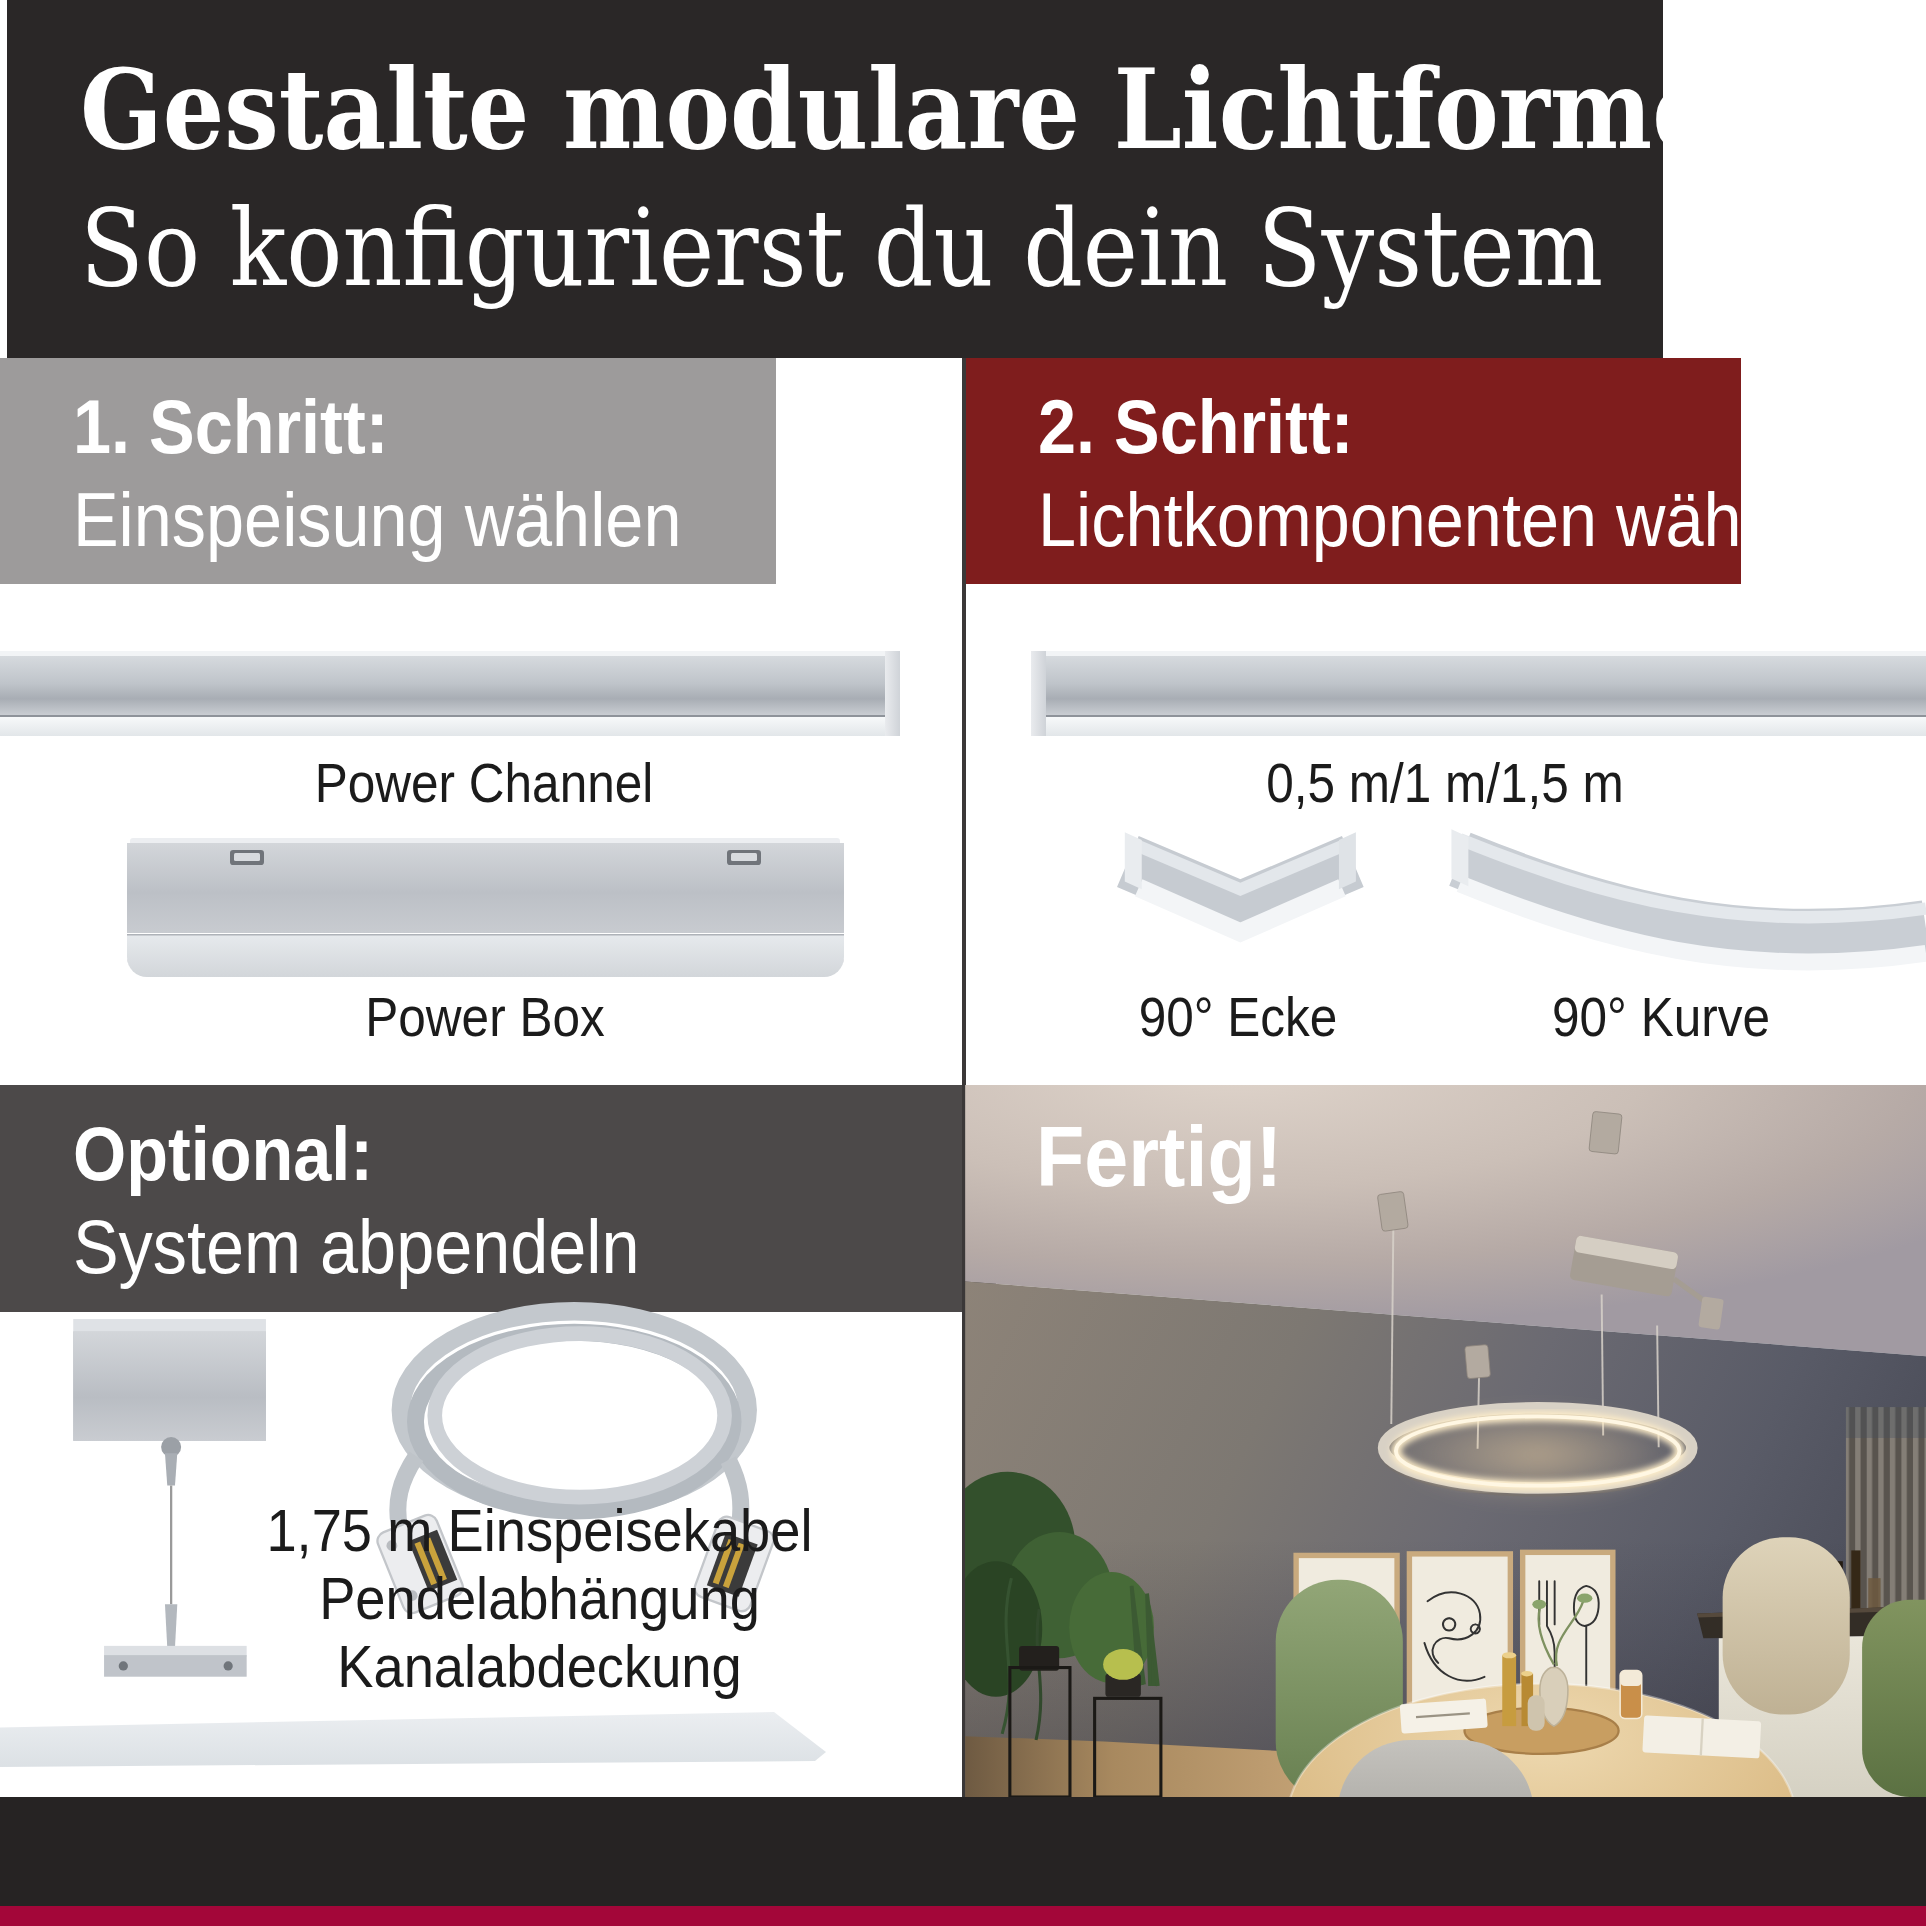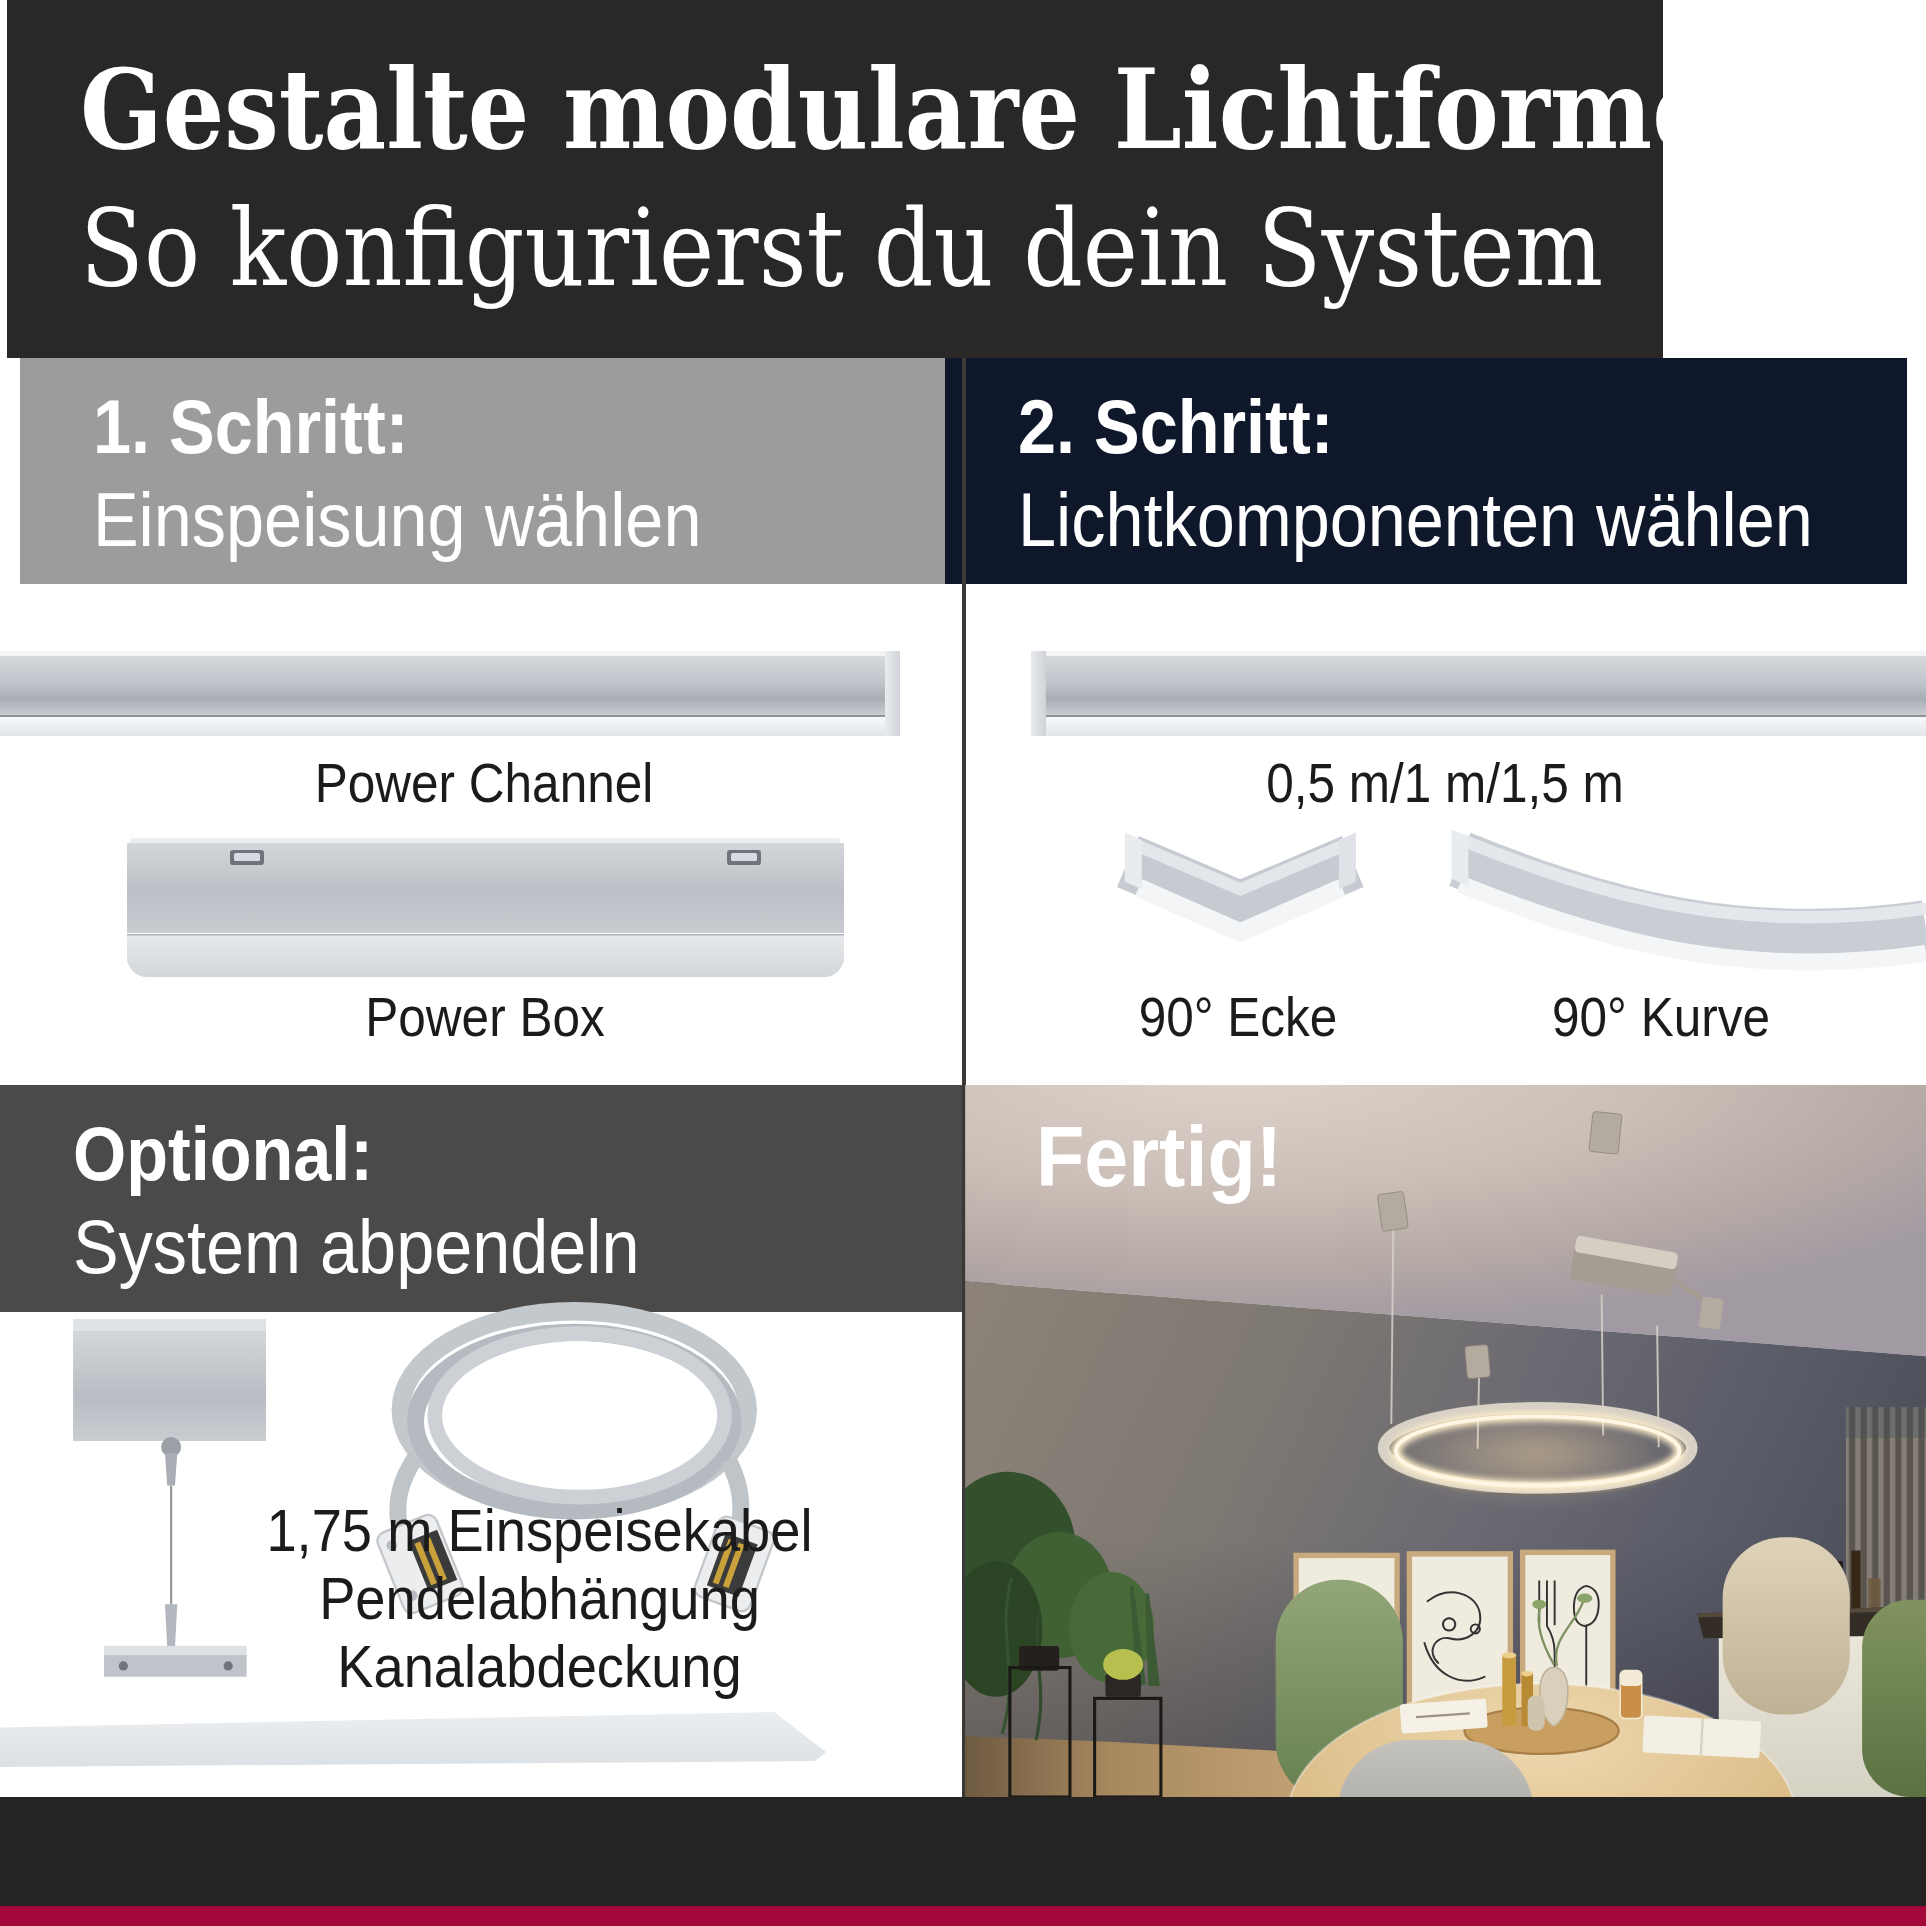--- a/index.html
+++ b/index.html
@@ -5,23 +5,23 @@
   html,body{margin:0;padding:0;background:#ffffff;}
   #stage{position:relative;width:1926px;height:1926px;background:#ffffff;overflow:hidden;
          font-family:"Liberation Sans",sans-serif;}
   
   .header{position:absolute;left:7px;top:0;width:1656px;height:358px;background:#2a2727;}
   .title1{position:absolute;left:73px;top:45px;color:#fff;font-family:"DejaVu Serif",serif;
           font-weight:bold;font-size:110px;white-space:nowrap;transform:scaleX(.88);transform-origin:left top;}
   .title2{position:absolute;left:73px;top:187px;color:#fff;font-family:"DejaVu Serif",serif;
           font-weight:normal;font-size:106px;white-space:nowrap;transform:scaleX(.88);transform-origin:left top;}
   
-  .band{position:absolute;width:962px;height:226px;margin-left:20px;}
+  .band{position:absolute;width:776px;height:226px;}
   .band-l{left:0;top:358px;background:#9d9b9b;}
-  .band-r{left:925px;top:358px;background:#0f172a;}
+  .band-r{left:965px;top:358px;background:#7f1d1d;}
   .band-o{left:0;top:1085px;width:962px;height:227px;background:#4c4949;position:absolute;padding-left:34px;}
   .bh1,.bh2{position:absolute;left:73px;color:#fff;font-size:76px;white-space:nowrap;
             transform:scaleX(.9);transform-origin:left top;}
   .bh1{font-weight:bold;}
   .bh2{font-weight:normal;}
   
   .vdivider{position:absolute;left:962px;top:358px;width:3.9px;height:1439px;background:#3b3838;}
   
   .plabel{position:absolute;color:#1b1b1b;font-size:55px;white-space:nowrap;text-align:center;
           transform:translateX(-50%) scaleX(.9);transform-origin:center top;}

